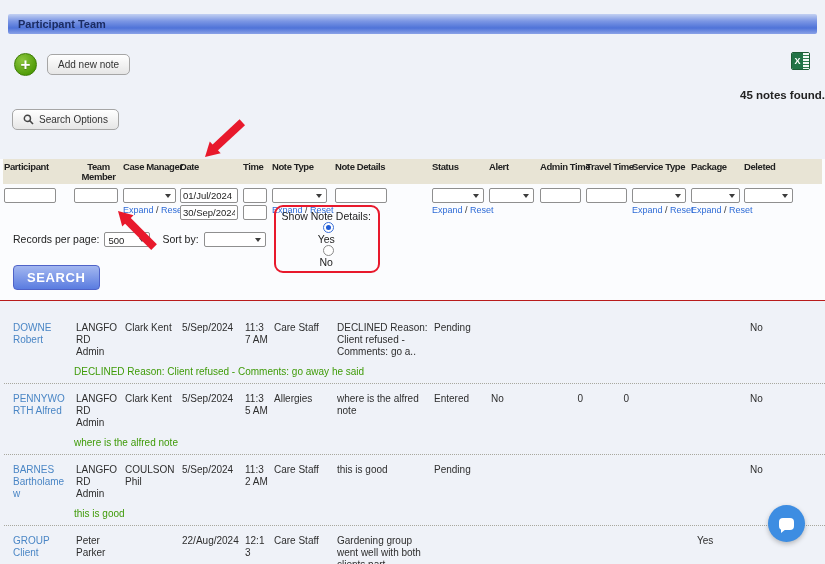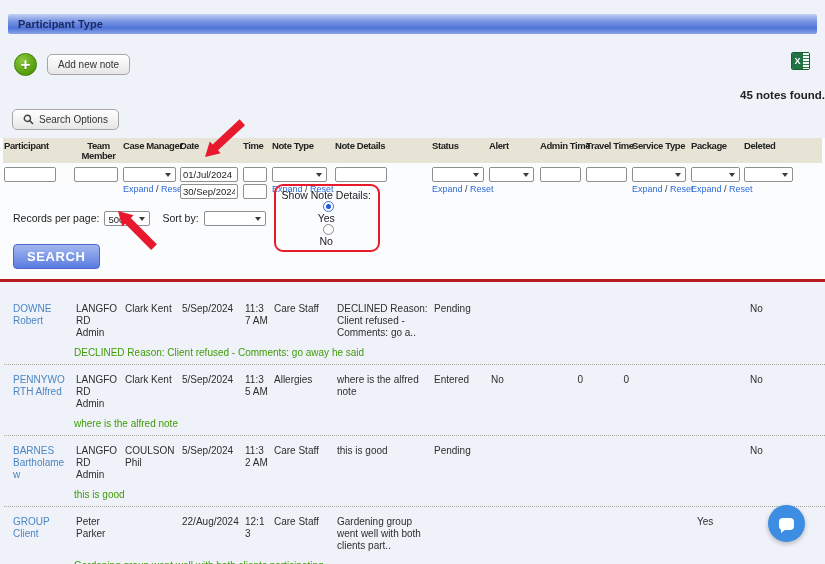--- a/index.html
+++ b/index.html
@@ -39,21 +39,21 @@
   .excel-icon {
     position:absolute; top:52px; right:15px; width:19px; height:18px;
     display:flex; border:1px solid #1c5c34; border-radius:2px; overflow:hidden; cursor:pointer;
   }
   .excel-icon .xpart { width:11px; background:#217346; color:#fff; font-size:9px; font-weight:bold;
     display:flex; align-items:center; justify-content:center; }
   .excel-icon .sheet { flex:1; background:#f2f7f4;
     background-image:repeating-linear-gradient(180deg,#f2f7f4 0 2px,#2e7d4f 2px 3px); }
 
   
-  .filter-band { background:#fbfcfe; margin-top:8px; border-bottom:3px solid #b91c1c; padding-bottom:10px; }
+  .filter-band { background:#fbfcfe; margin-top:29px; border-bottom:1px solid #b91c1c; padding-bottom:10px; }
   .grid14 {
     display:grid;
     grid-template-columns:70px 49px 57px 63px 29px 63px 97px 57px 51px 46px 46px 59px 53px 76px;
   }
   .filter-header { background:#e8e4d5; margin:0 3px; padding:2px 0 2px 1px; }
   .filter-header .hcell { font-size:9.5px; font-weight:bold; letter-spacing:-0.4px; color:#222;
     white-space:nowrap; line-height:10px; padding-top:1px; }
   .filter-header .hcell.wrap { white-space:normal;text-align:center; }
   .filter-inputs { padding:4px 0 0 4px; }
   .inp {
@@ -122,21 +122,21 @@
 
   .mag { width:11px; height:11px; }
 </style>
 </head>
 <body>
 
 
 
 
 <div class="titlebar">
-  <span>Participant Type</span>
+  <span>Participant Team</span>
 </div>
 
 
 <div class="toolbar">
   <div class="plus-btn">+</div>
   <button class="btn">Add new note</button>
 </div>
 <div class="excel-icon">
   <div class="xpart">X</div>
   <div class="sheet"></div>

